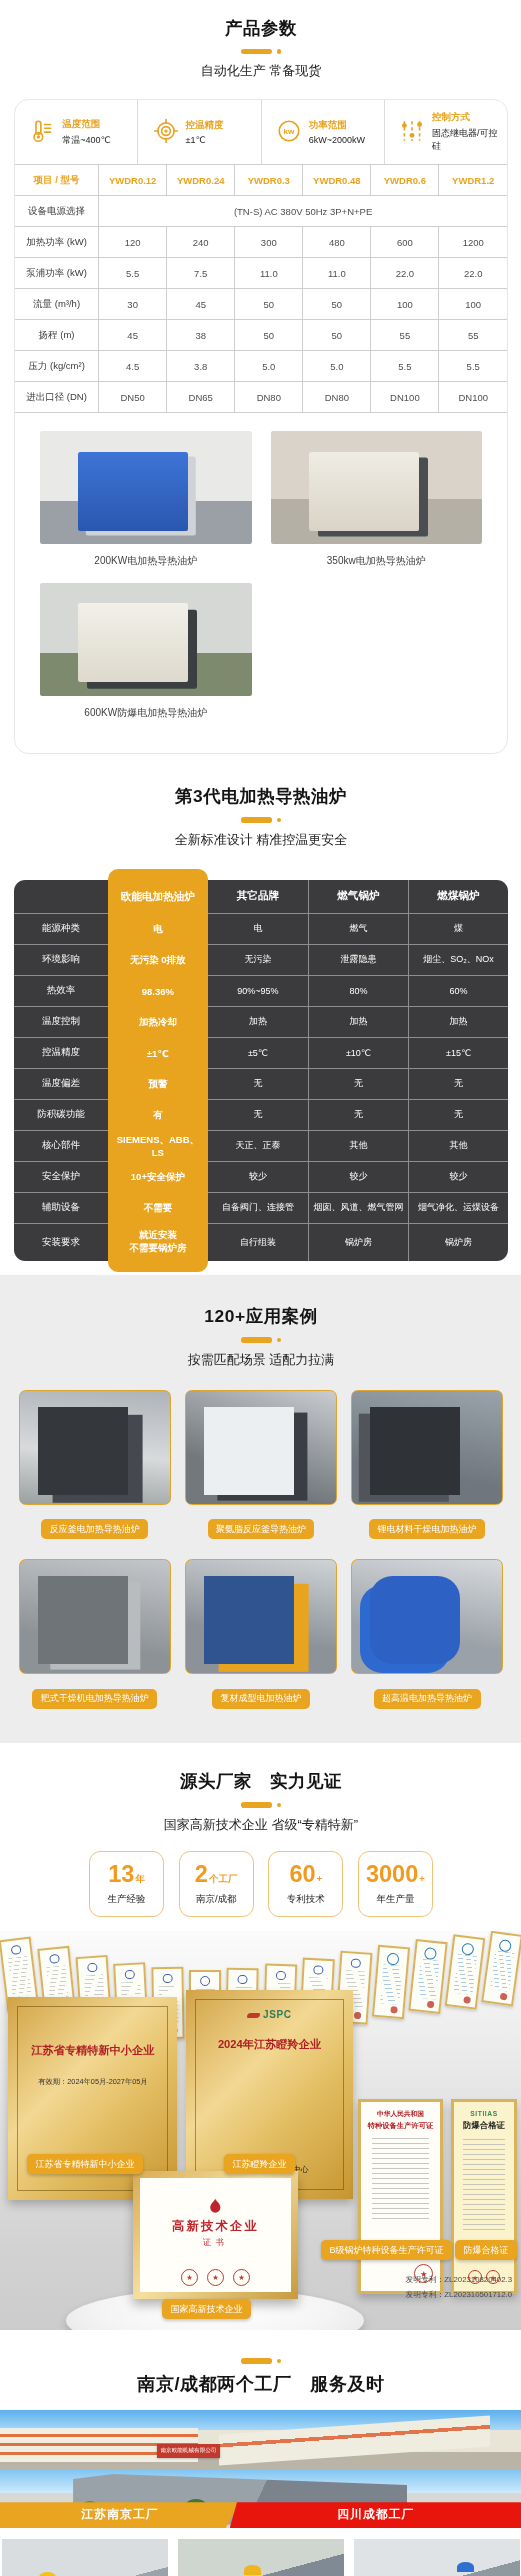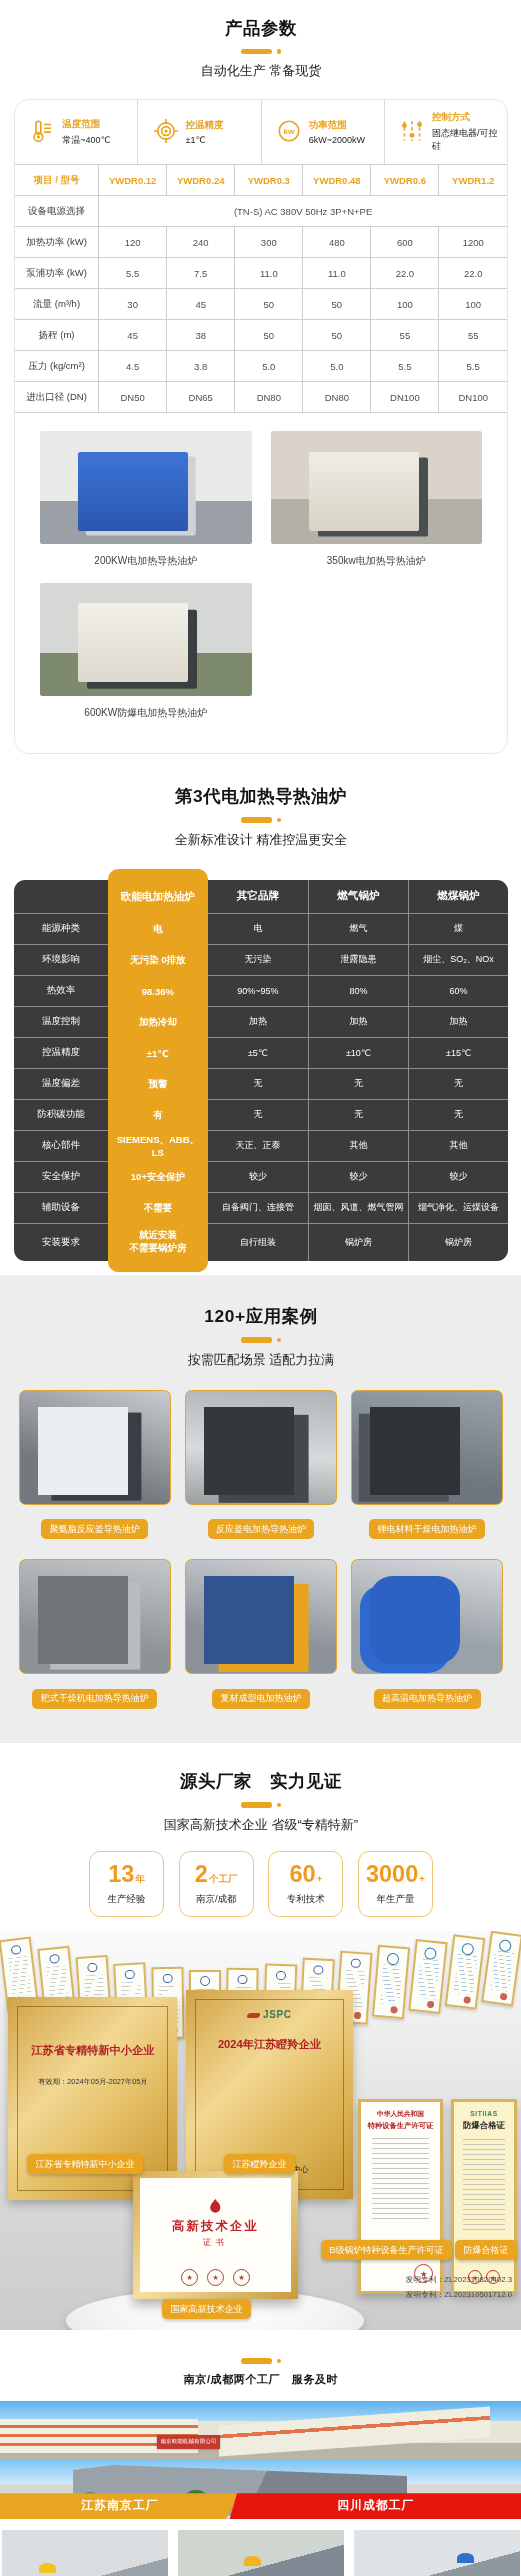--- a/index.html
+++ b/index.html
@@ -435,29 +435,29 @@
 <div class="sec3">
   <div class="sec-title">120+应用案例</div>
   <div class="dash-wrap">
     <span class="dash"></span>
     <span class="dash-dot"></span>
   </div>
   <div class="sec-sub">按需匹配场景 适配力拉满</div>
 
   <div class="cases">
     <div>
+      <div class="case-img k2"></div>
+      <div class="case-cap">
+          <span class="badge">反应釜电加热导热油炉</span>
+        </div>
+    </div>
+    <div>
       <div class="case-img k1"></div>
       <div class="case-cap">
           <span class="badge">聚氨脂反应釜导热油炉</span>
-        </div>
-    </div>
-    <div>
-      <div class="case-img k2"></div>
-      <div class="case-cap">
-          <span class="badge">反应釜电加热导热油炉</span>
         </div>
     </div>
     <div>
       <div class="case-img k3"></div>
       <div class="case-cap">
           <span class="badge">锂电材料干燥电加热油炉</span>
         </div>
     </div>
     <div>
       <div class="case-img k4"></div>
@@ -626,21 +626,21 @@
       <div>发明专利：ZL202310501712.0</div>
     </div>
   </div>
 </div>
 
 <div class="sec5">
   <div class="dash-wrap">
     <span class="dash"></span>
     <span class="dash-dot"></span>
   </div>
-  <div class="sec-title" style="font-size:11px">南京/成都两个工厂　服务及时</div>
+  <div class="sec-title" style="font-size:18px">南京/成都两个工厂　服务及时</div>
 
   <div class="facts">
     <div class="fact f-nj">
       <span class="sign">南京欧能机械有限公司</span>
     </div>
     <div class="fact f-cd"></div>
     <div class="rib rib-gold">江苏南京工厂</div>
     <div class="rib rib-red">四川成都工厂</div>
   </div>
 

